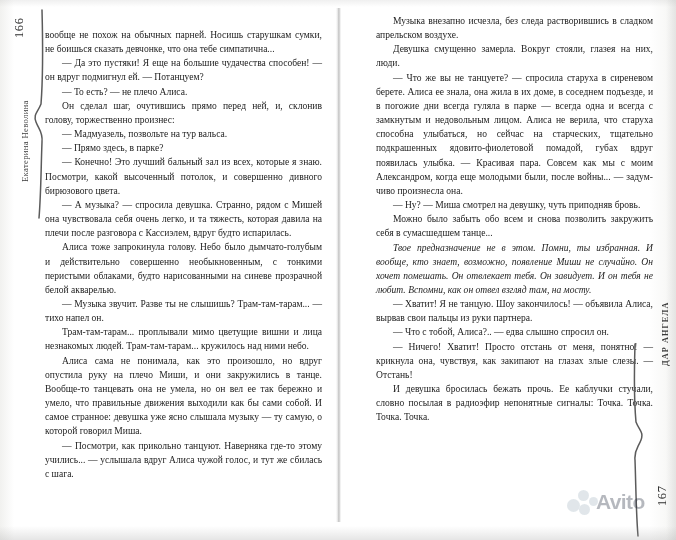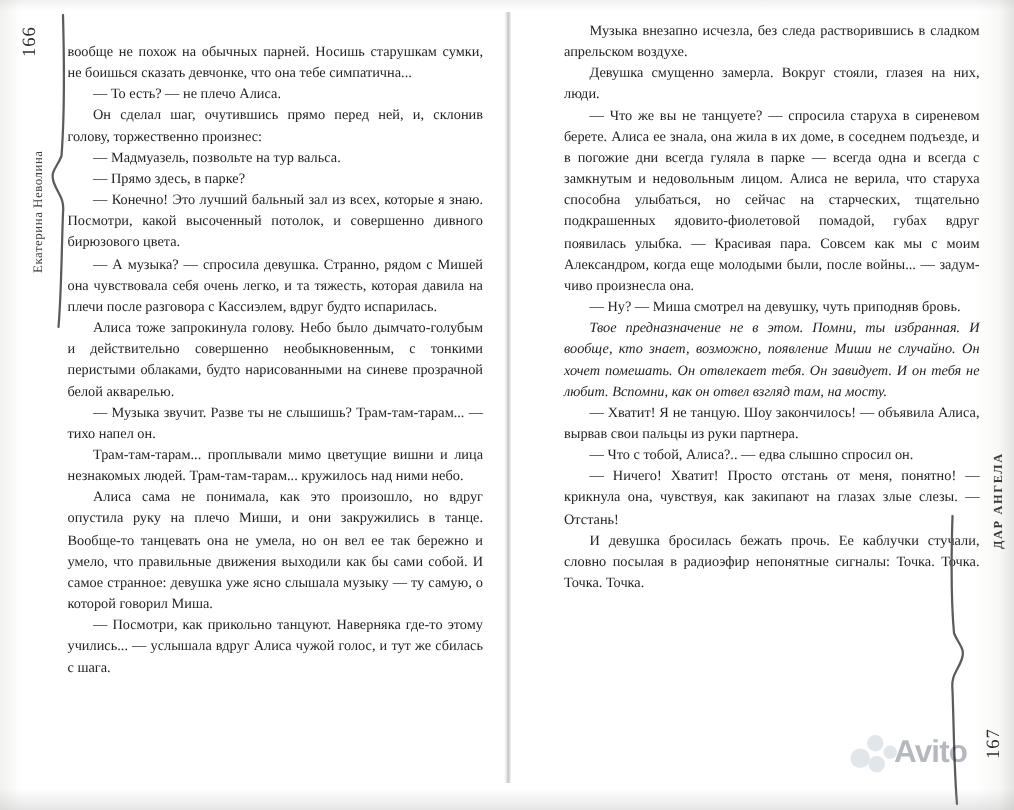--- a/index.html
+++ b/index.html
@@ -194,40 +194,42 @@
 
     <svg class="deco deco-left" viewBox="0 0 22 212" aria-hidden="true">
       <path d="M16 2 C17 40, 17 70, 15 96 C12 104, 7 106, 10 114 C13 122, 17 124, 16 134 C15 160, 15 186, 13 210" fill="none" stroke="#5b5b5b" stroke-width="1.5" stroke-linecap="round"></path>
     </svg>
 
     <div class="pagenum pagenum-left">166</div>
     <div class="vrun vrun-left">Екатерина Неволина</div>
 
     <div class="textblock" id="left-text">
         <p class=" noindent">вообще не похож на обычных парней. Носишь ста­рушкам сумки, не боишься сказать девчонке, что она тебе симпатична...</p>
+        <p class="">— Да это пустяки! Я еще на большие чудачества способен! — он вдруг подмигнул ей. — Потанцуем?</p>
         <p class="">— То есть? — не плечо Алиса.</p>
         <p class="">Он сделал шаг, очутившись прямо перед ней, и, склонив голову, торжественно произнес:</p>
         <p class="">— Мадмуазель, позвольте на тур вальса.</p>
         <p class="">— Прямо здесь, в парке?</p>
         <p class="">— Конечно! Это лучший бальный зал из всех, которые я знаю. Посмотри, какой высоченный по­толок, и совершенно дивного бирюзового цвета.</p>
         <p class="">— А музыка? — спросила девушка. Странно, рядом с Мишей она чувствовала себя очень легко, и та тяжесть, которая давила на плечи после разго­вора с Кассиэлем, вдруг будто испарилась.</p>
         <p class="">Алиса тоже запрокинула голову. Небо было дымчато-голубым и действительно совершенно не­обыкновенным, с тонкими перистыми облаками, будто нарисованными на синеве прозрачной белой акварелью.</p>
         <p class="">— Музыка звучит. Разве ты не слышишь? Трам-там-тарам... — тихо напел он.</p>
         <p class="">Трам-там-тарам... проплывали мимо цветущие вишни и лица незнакомых людей. Трам-там-та­рам... кружилось над ними небо.</p>
         <p class="">Алиса сама не понимала, как это произошло, но вдруг опустила руку на плечо Миши, и они за­кружились в танце. Вообще-то танцевать она не умела, но он вел ее так бережно и умело, что пра­вильные движения выходили как бы сами собой. И самое странное: девушка уже ясно слышала му­зыку — ту самую, о которой говорил Миша.</p>
         <p class="">— Посмотри, как прикольно танцуют. Навер­няка где-то этому учились... — услышала вдруг Алиса чужой голос, и тут же сбилась с шага.</p>
       </div>
   </div>
 
   <div class="page page-right">
     <div class="textblock" id="right-text">
         <p class="">Музыка внезапно исчезла, без следа растворив­шись в сладком апрельском воздухе.</p>
         <p class="">Девушка смущенно замерла. Вокруг стояли, глазея на них, люди.</p>
         <p class="">— Что же вы не танцуете? — спросила старуха в сиреневом берете. Алиса ее знала, она жила в их доме, в соседнем подъезде, и в погожие дни всегда гуляла в парке — всегда одна и всегда с замкнутым и недовольным лицом. Алиса не верила, что стару­ха способна улыбаться, но сейчас на старческих, тщательно подкрашенных ядовито-фиолетовой помадой, губах вдруг появилась улыбка. — Краси­вая пара. Совсем как мы с моим Александром, ко­гда еще молодыми были, после войны... — задум­чиво произнесла она.</p>
         <p class="">— Ну? — Миша смотрел на девушку, чуть при­подняв бровь.</p>
+        <p class="">Можно было забыть обо всем и снова позволить закружить себя в сумасшедшем танце...</p>
         <p class="italic">Твое предназначение не в этом. Помни, ты из­бранная. И вообще, кто знает, возможно, появление Миши не случайно. Он хочет помешать. Он отвлека­ет тебя. Он завидует. И он тебя не любит. Вспомни, как он отвел взгляд там, на мосту.</p>
         <p class="">— Хватит! Я не танцую. Шоу закончилось! — объявила Алиса, вырвав свои пальцы из руки парт­нера.</p>
         <p class="">— Что с тобой, Алиса?.. — едва слышно спро­сил он.</p>
         <p class="">— Ничего! Хватит! Просто отстань от меня, по­нятно! — крикнула она, чувствуя, как закипают на глазах злые слезы. — Отстань!</p>
         <p class="">И девушка бросилась бежать прочь. Ее каблуч­ки стучали, словно посылая в радиоэфир непонят­ные сигналы: Точка. Точка. Точка. Точка.</p>
       </div>
   </div>
 
   <svg class="deco deco-right" viewBox="0 0 22 196" aria-hidden="true">
     <path d="M7 2 C6 34, 6 58, 8 80 C11 88, 16 90, 13 98 C10 106, 6 108, 7 118 C8 146, 8 170, 10 194" fill="none" stroke="#5b5b5b" stroke-width="1.5" stroke-linecap="round"></path>

